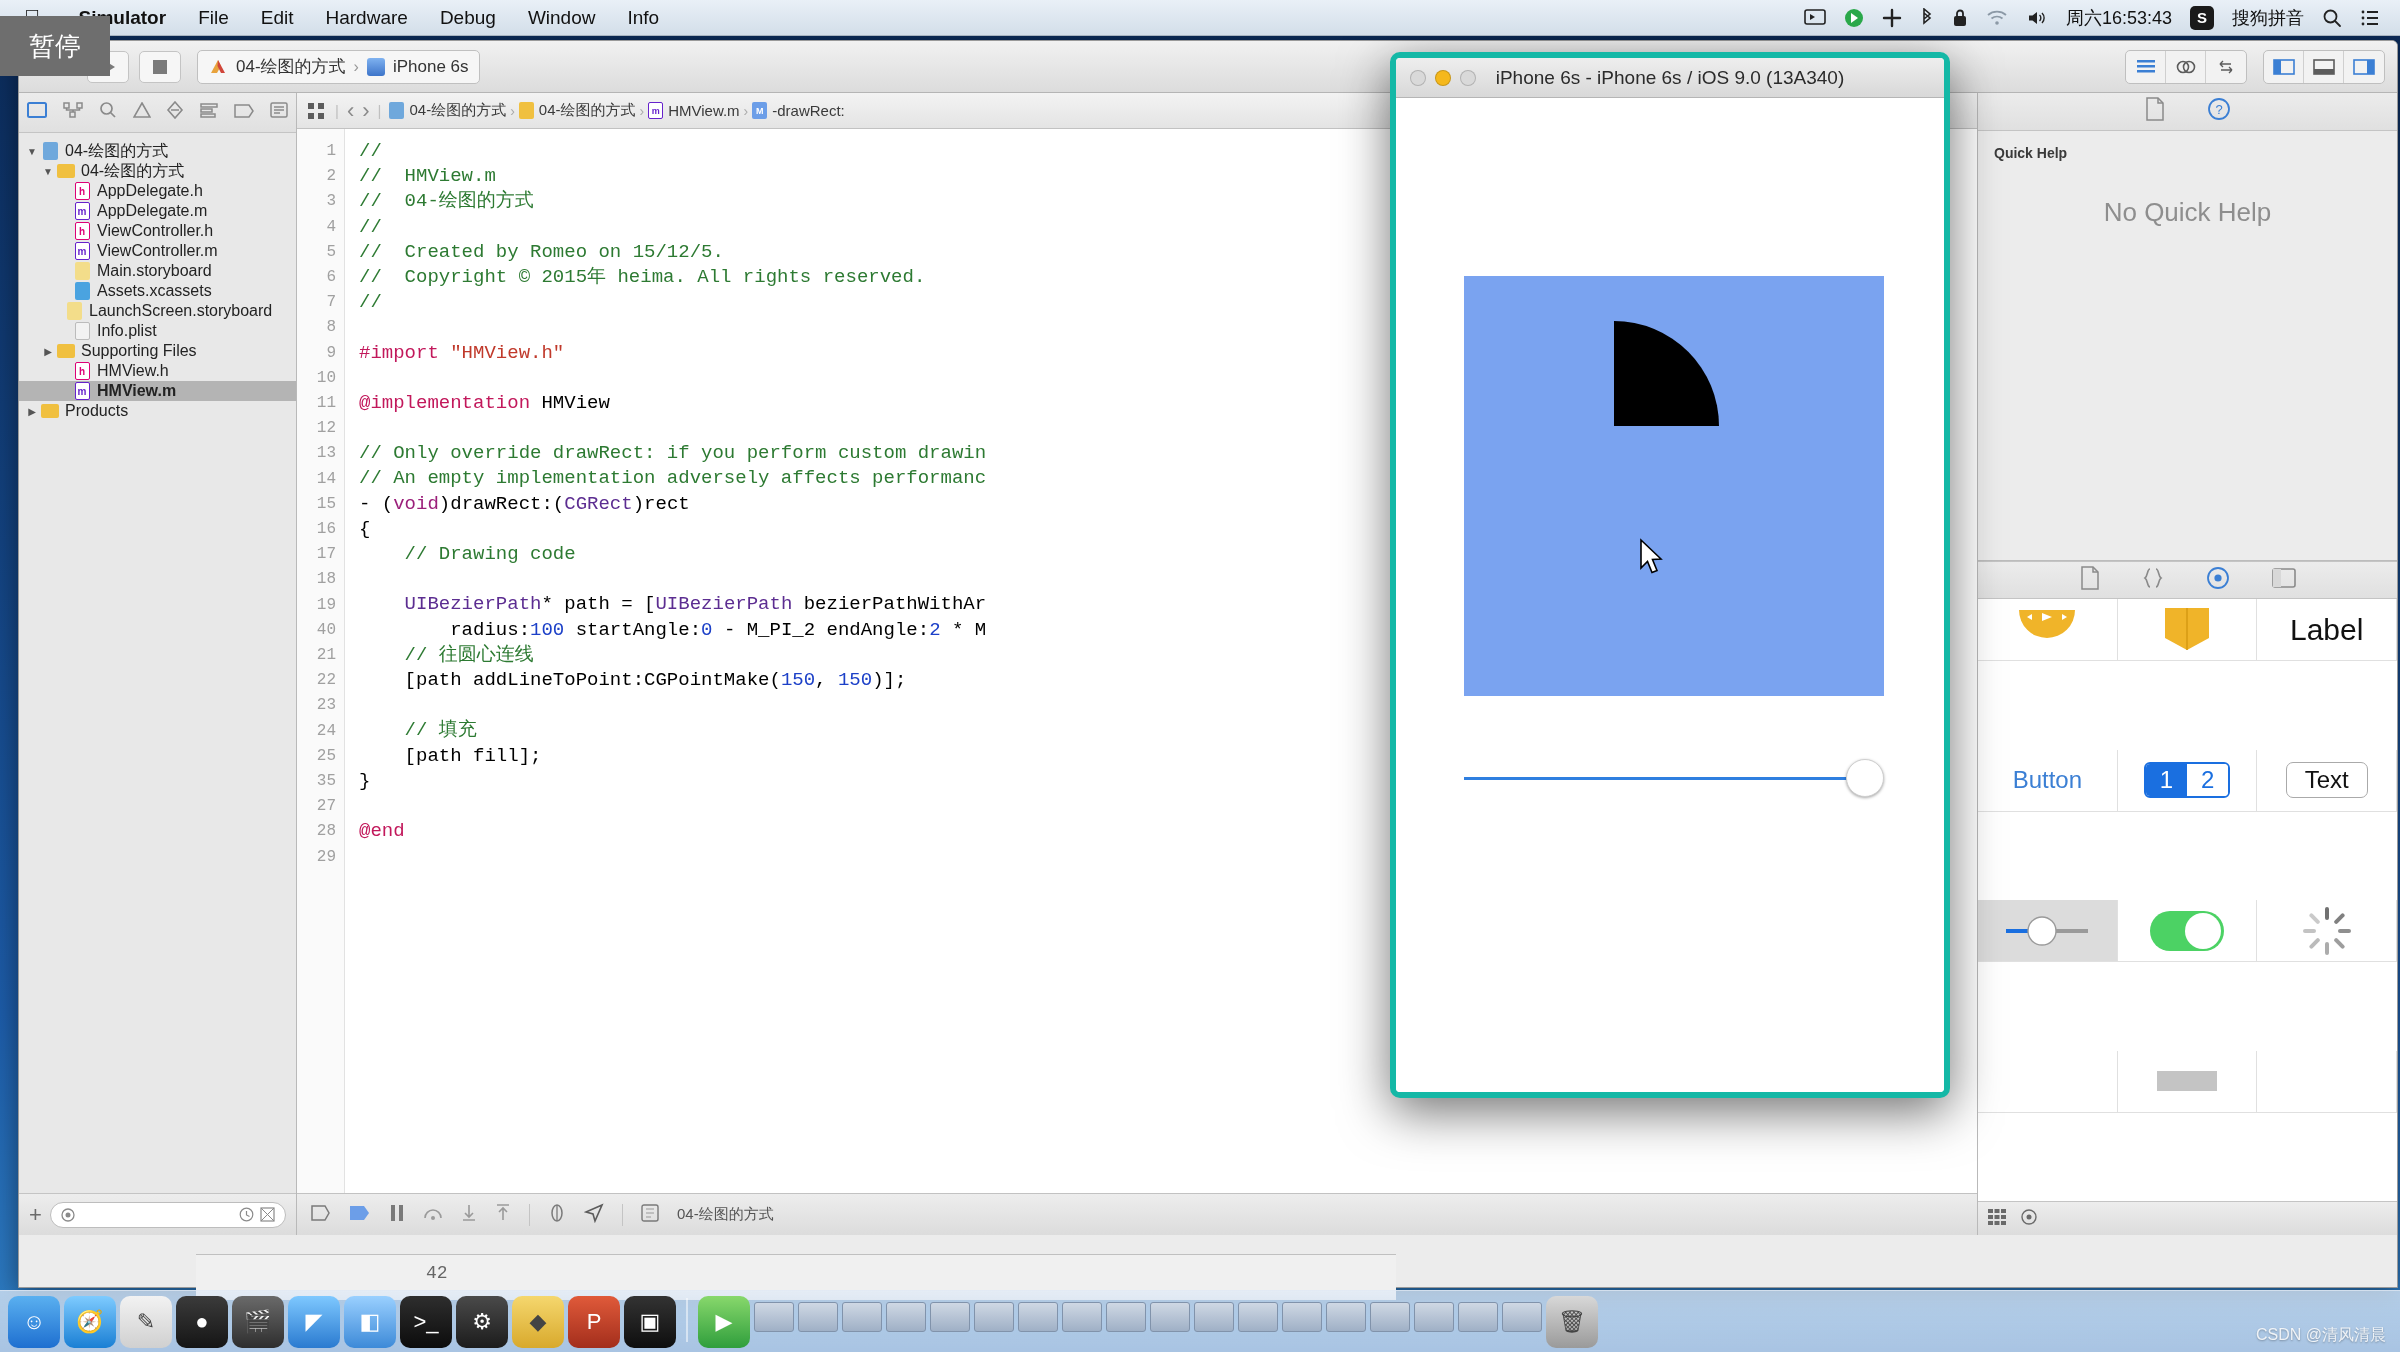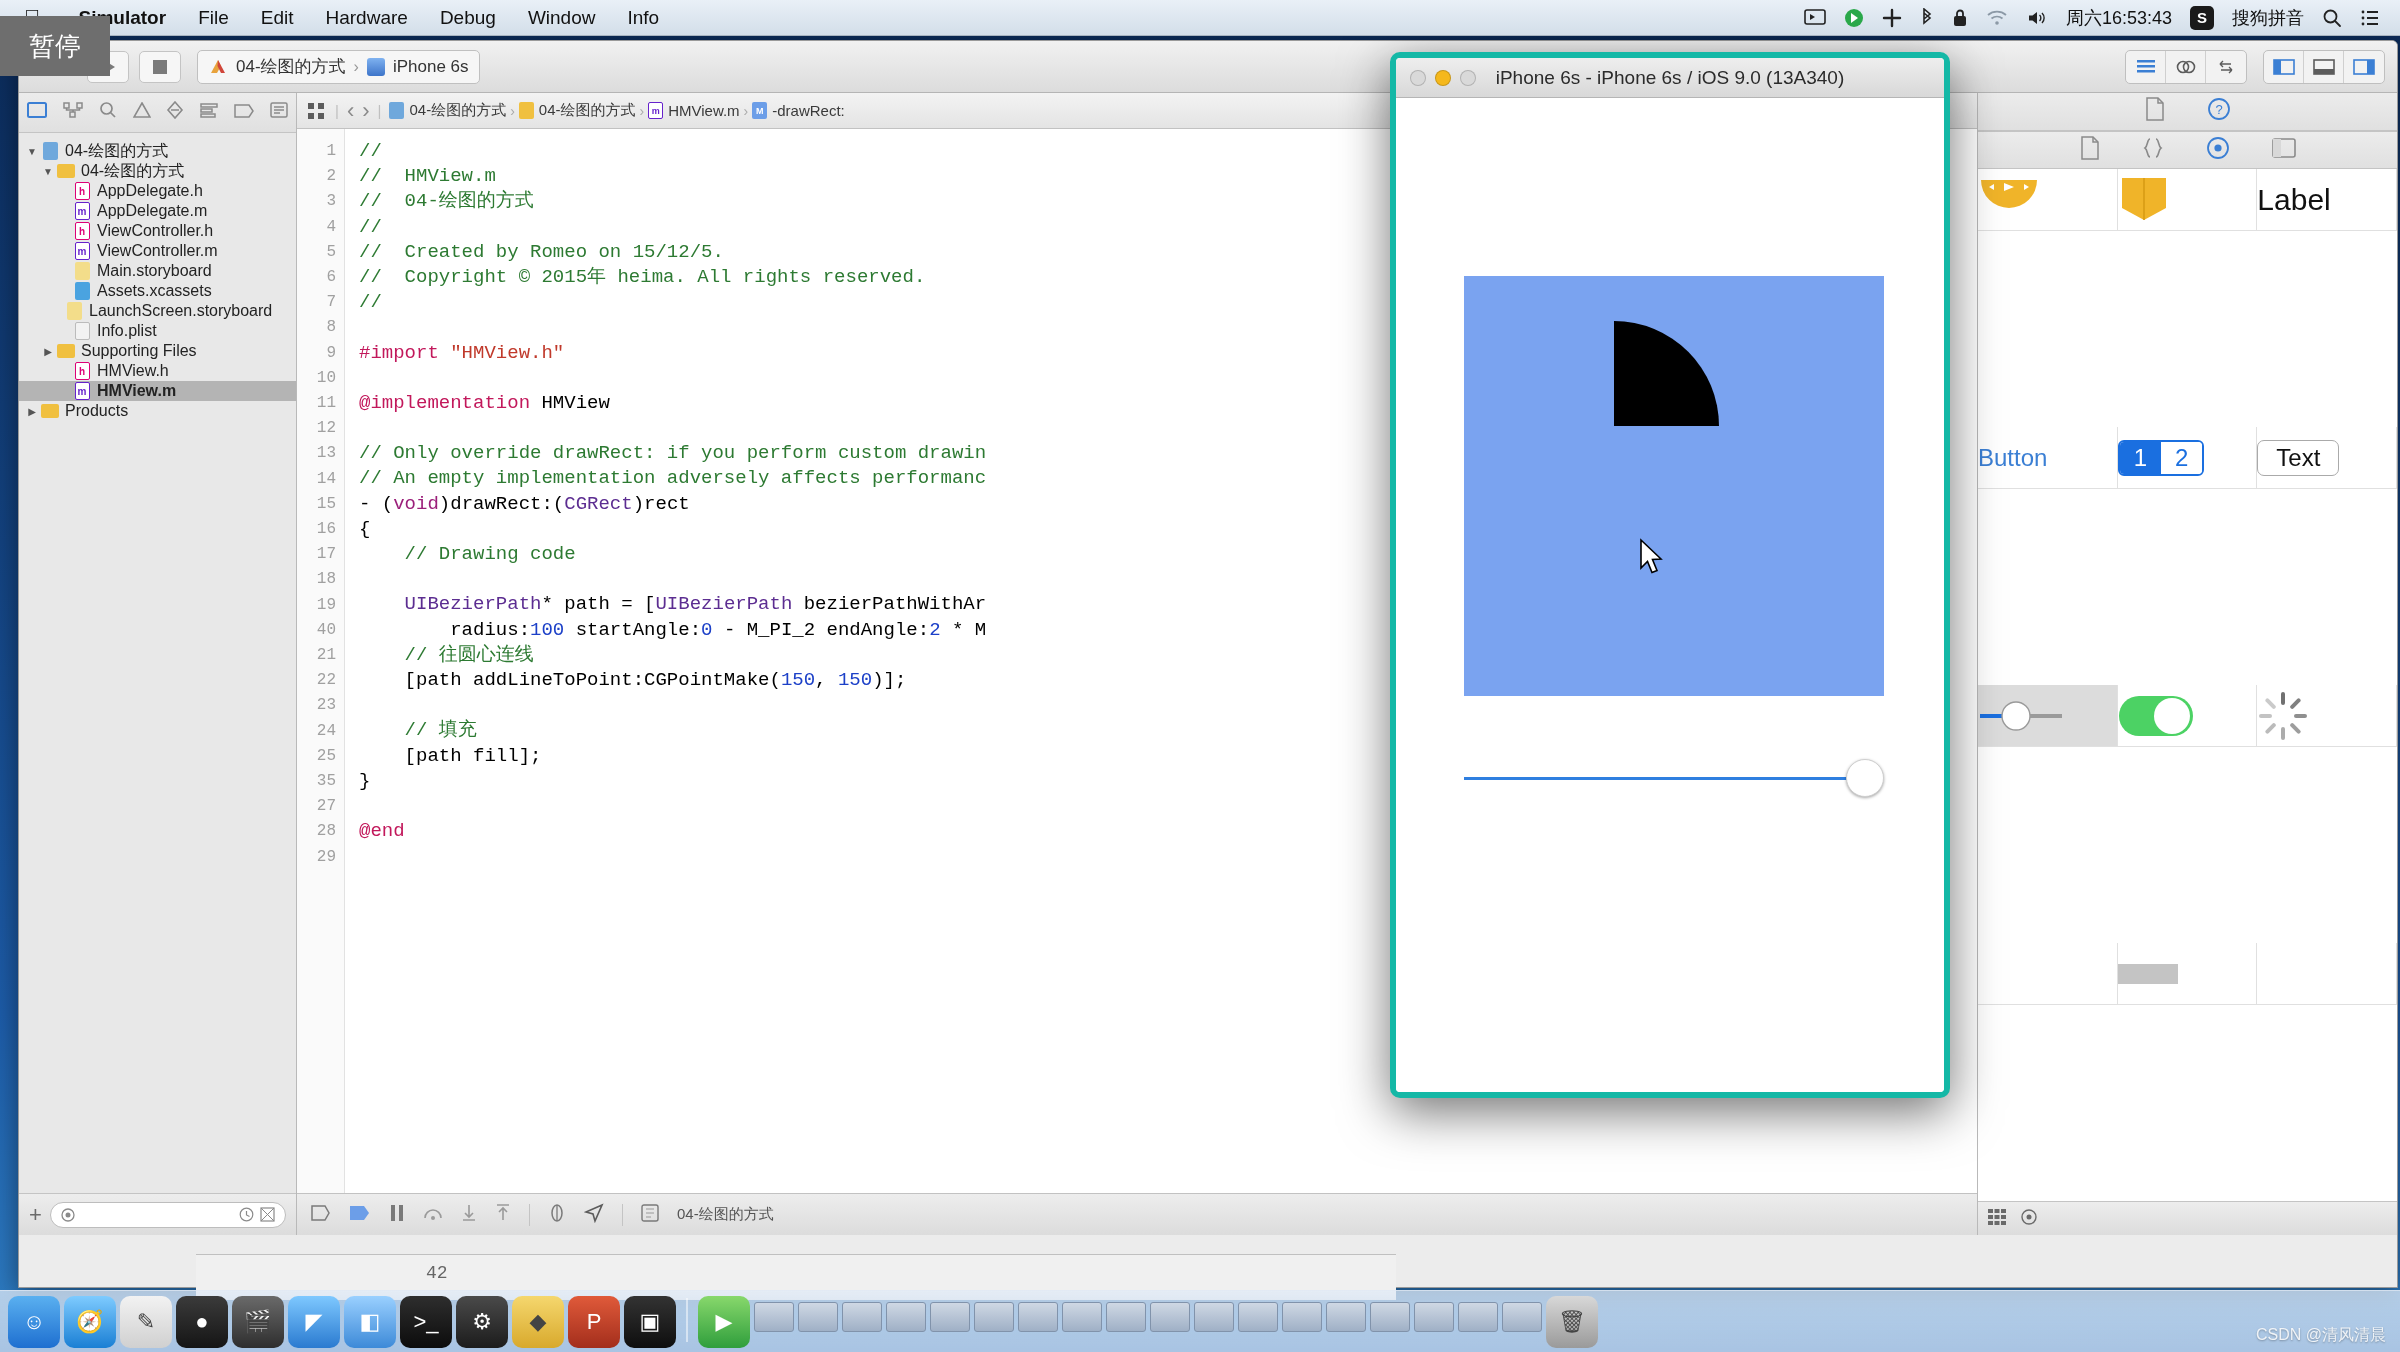--- a/index.html
+++ b/index.html
@@ -149,21 +149,21 @@
   #qh-empty{ text-align:center;font-size:26px;color:#8e8e8e; }
   #lib-tabs{
     height:38px;display:flex;align-items:center;justify-content:center;gap:42px;
     background:linear-gradient(180deg,#ececec,#e0e0e0);border-top:1px solid #c4c4c4;
     border-bottom:1px solid #c4c4c4;color:#7a7a7a;font-size:18px;
   }
   #lib-tabs .sel{ color:#3b7fd4; }
   #lib-grid{ flex:1;display:grid;grid-template-columns:1fr 1fr 1fr;background:#fff;overflow:hidden; }
   .lib-cell{
     border-right:1px solid #e0e0e0;border-bottom:1px solid #e0e0e0;
-    display:flex;align-items:center;height:62px;
+    display:flex;align-items:center;justify-content:center;height:62px;
   }
   .lib-cell.sel{ background:#dcdcdc; }
   #lib-bottom{
     height:34px;background:linear-gradient(180deg,#ededed,#dcdcdc);border-top:1px solid #c4c4c4;
     display:flex;align-items:center;padding:0 10px;gap:14px;color:#6a6a6a;font-size:15px;
   }
 
   
   #simulator{
     position:absolute;left:1390px;top:52px;width:560px;height:1046px;
@@ -699,20 +699,24 @@
             </svg>
         </span>
         <span class="sel">
           <svg width="24" height="24" viewBox="0 0 24 24">
               <circle cx="12" cy="12" r="10" fill="none" stroke="#3b7fd4" stroke-width="1.8"></circle>
               <text x="12" y="17" font-size="13" text-anchor="middle" fill="#3b7fd4" font-family="'Liberation Sans',sans-serif">?</text>
             </svg>
         </span>
       </div>
 
+      <div id="quickhelp">
+        <div id="qh-title">Quick Help</div>
+        <div id="qh-empty">No Quick Help</div>
+      </div>
 
       <div id="lib-tabs">
         <span>
           <svg width="20" height="24" viewBox="0 0 20 24">
               <path d="M2 1h11l5 5v17H2z" fill="none" stroke="#8a8a8a" stroke-width="1.5"></path>
               <path d="M13 1v5h5" fill="none" stroke="#8a8a8a" stroke-width="1.5"></path>
             </svg>
         </span>
         <span>
           <svg width="22" height="22" viewBox="0 0 22 22">

